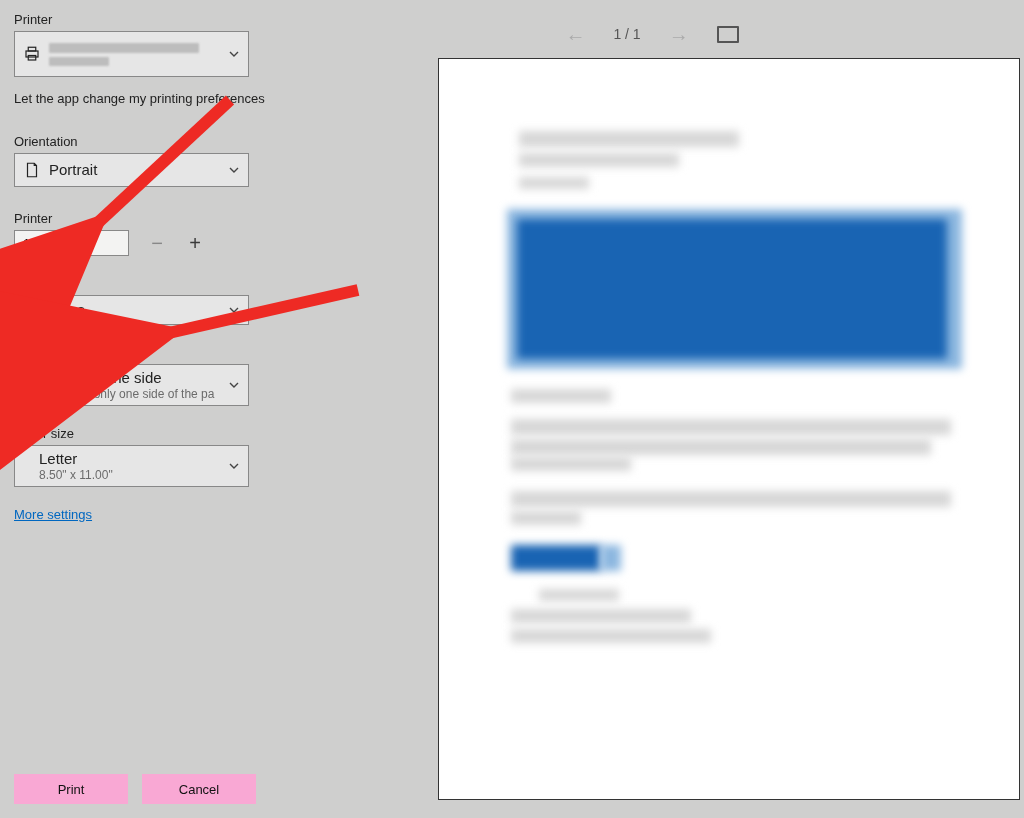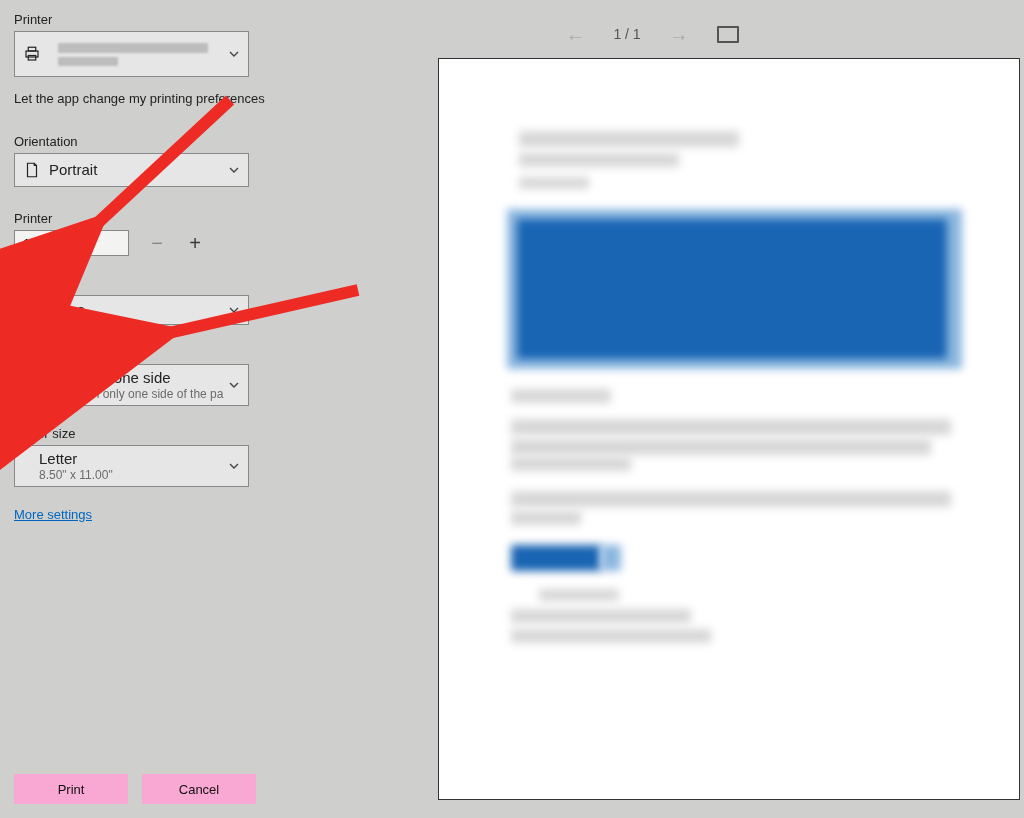--- a/index.html
+++ b/index.html
@@ -7,21 +7,21 @@
   background:#cfcfce;}
 .dialog{position:absolute;left:0;top:0;width:1024px;height:818px;}
 
 
 .left{position:absolute;left:0;top:0;width:280px;height:818px;
   padding:6px 14px 0 14px;box-sizing:border-box;}
 .section-label{font-size:13px;color:#222;margin:6px 0 4px 0;}
 .dropdown,.dropdown-tall{border:1px solid #888;background:#e6e6e6;
   box-sizing:border-box;width:235px;height:34px;display:flex;
   align-items:center;padding:0 8px;position:relative;cursor:default;}
-.dropdown-tall{height:46px;gap:9px;}
+.dropdown-tall{height:46px;}
 .dropdown .chev,.dropdown-tall .chev{position:absolute;right:8px;top:0;
   bottom:0;display:flex;align-items:center;color:#555;}
 .dd-icon{width:18px;height:18px;display:inline-block;margin-right:8px;}
 .dd-text{font-size:15px;color:#222;line-height:1.15;}
 .dd-sub{font-size:12px;color:#6b6b6b;}
 .dd-col{display:flex;flex-direction:column;justify-content:center;}
 
 .row-mid{display:flex;align-items:center;gap:10px;margin-top:4px;}
 .toggle{width:40px;height:18px;border:1px solid #444;border-radius:10px;
   background:#d4d4d3;position:relative;}
@@ -146,21 +146,21 @@
         <span class="dd-text">Print on one side</span>
         <span class="dd-sub">Print on only one side of the pa</span>
       </span>
       <span class="chev">
         <svg width="12" height="12" viewBox="0 0 12 12">
           <path d="M2 4l4 4 4-4" stroke="#444" stroke-width="1.4" fill="none"></path>
         </svg>
       </span>
     </div>
 
-    <div class="section-label" style="margin-top:20px">Paper size</div>
+    <div class="section-label" style="margin-top:20px">Letter size</div>
     <div class="dropdown-tall" style="height:42px">
       <span class="dd-col" style="margin-left:16px">
         <span class="dd-text">Letter</span>
         <span class="dd-sub">8.50" x 11.00"</span>
       </span>
       <span class="chev">
         <svg width="12" height="12" viewBox="0 0 12 12">
           <path d="M2 4l4 4 4-4" stroke="#444" stroke-width="1.4" fill="none"></path>
         </svg>
       </span>

